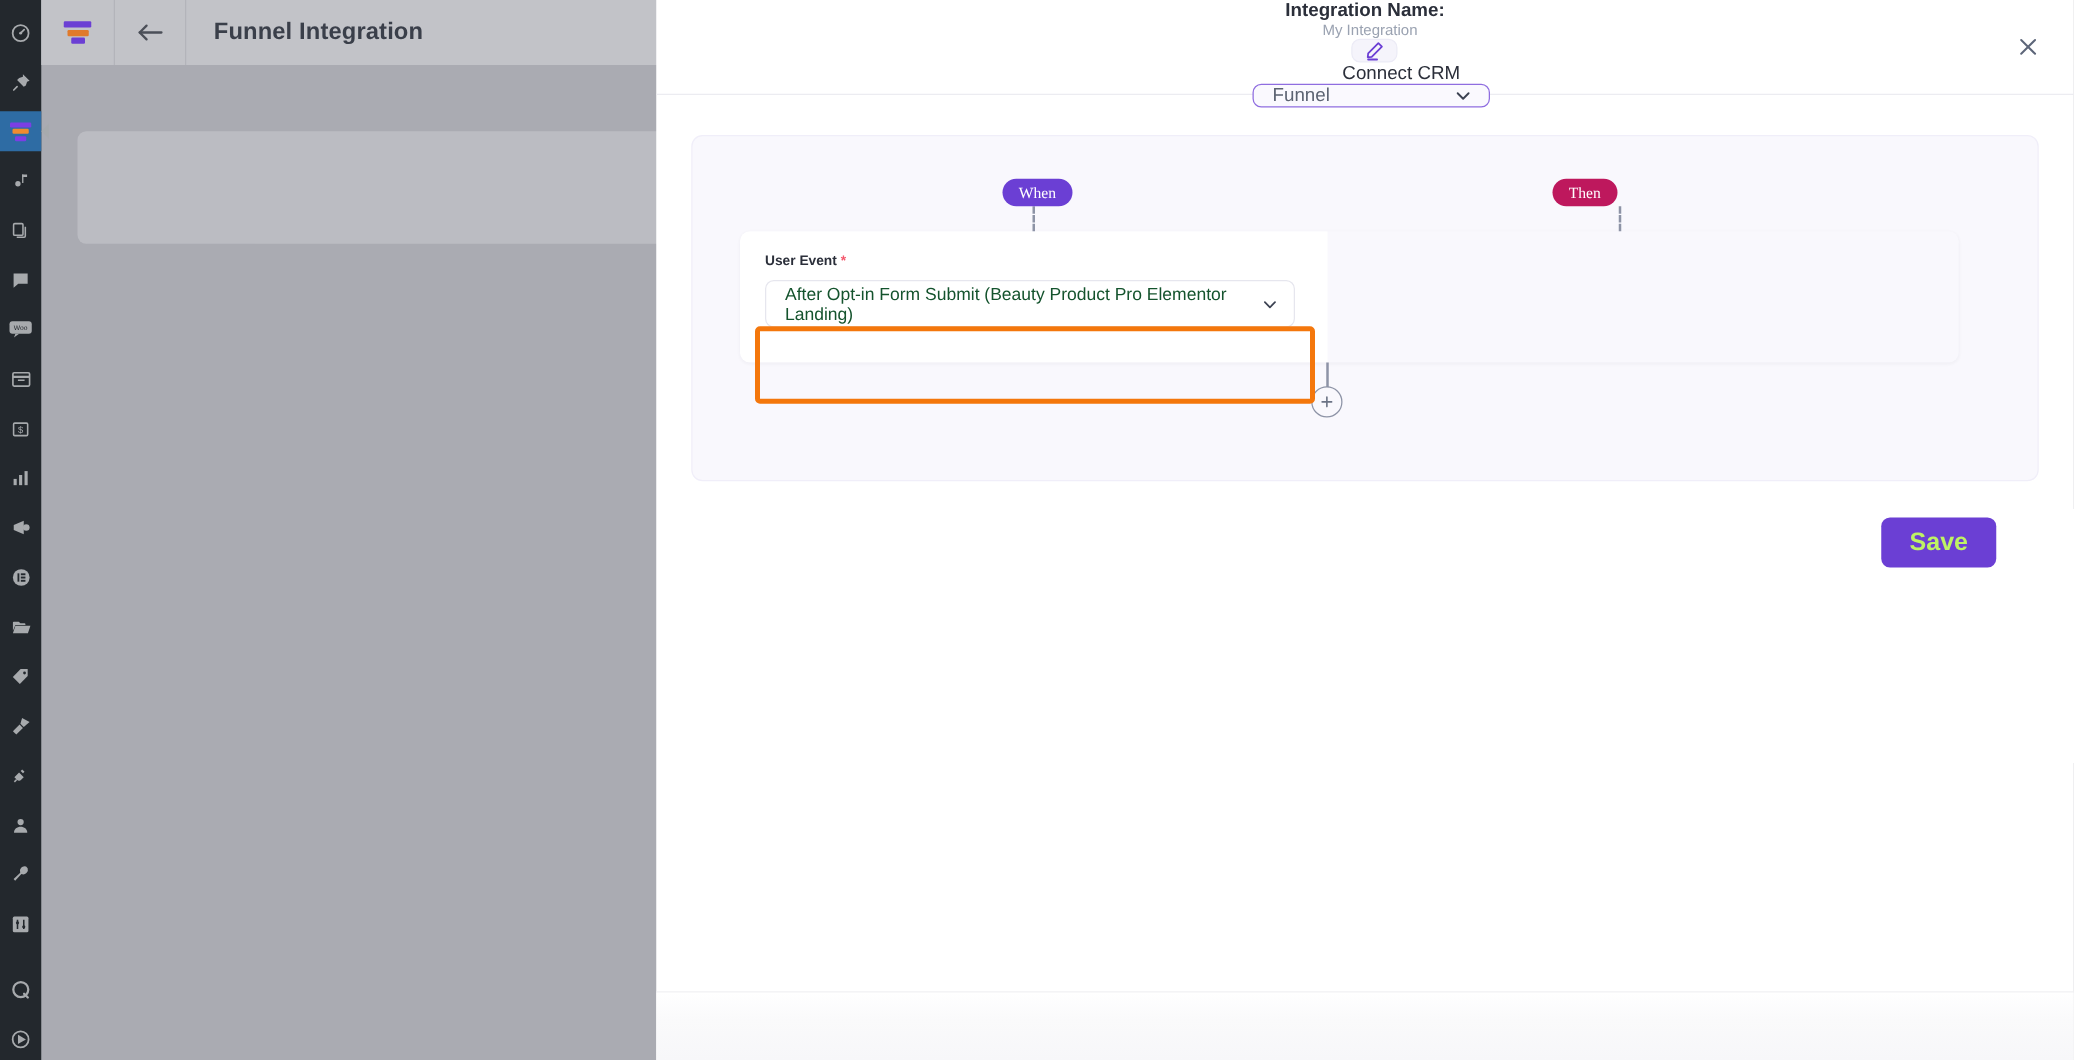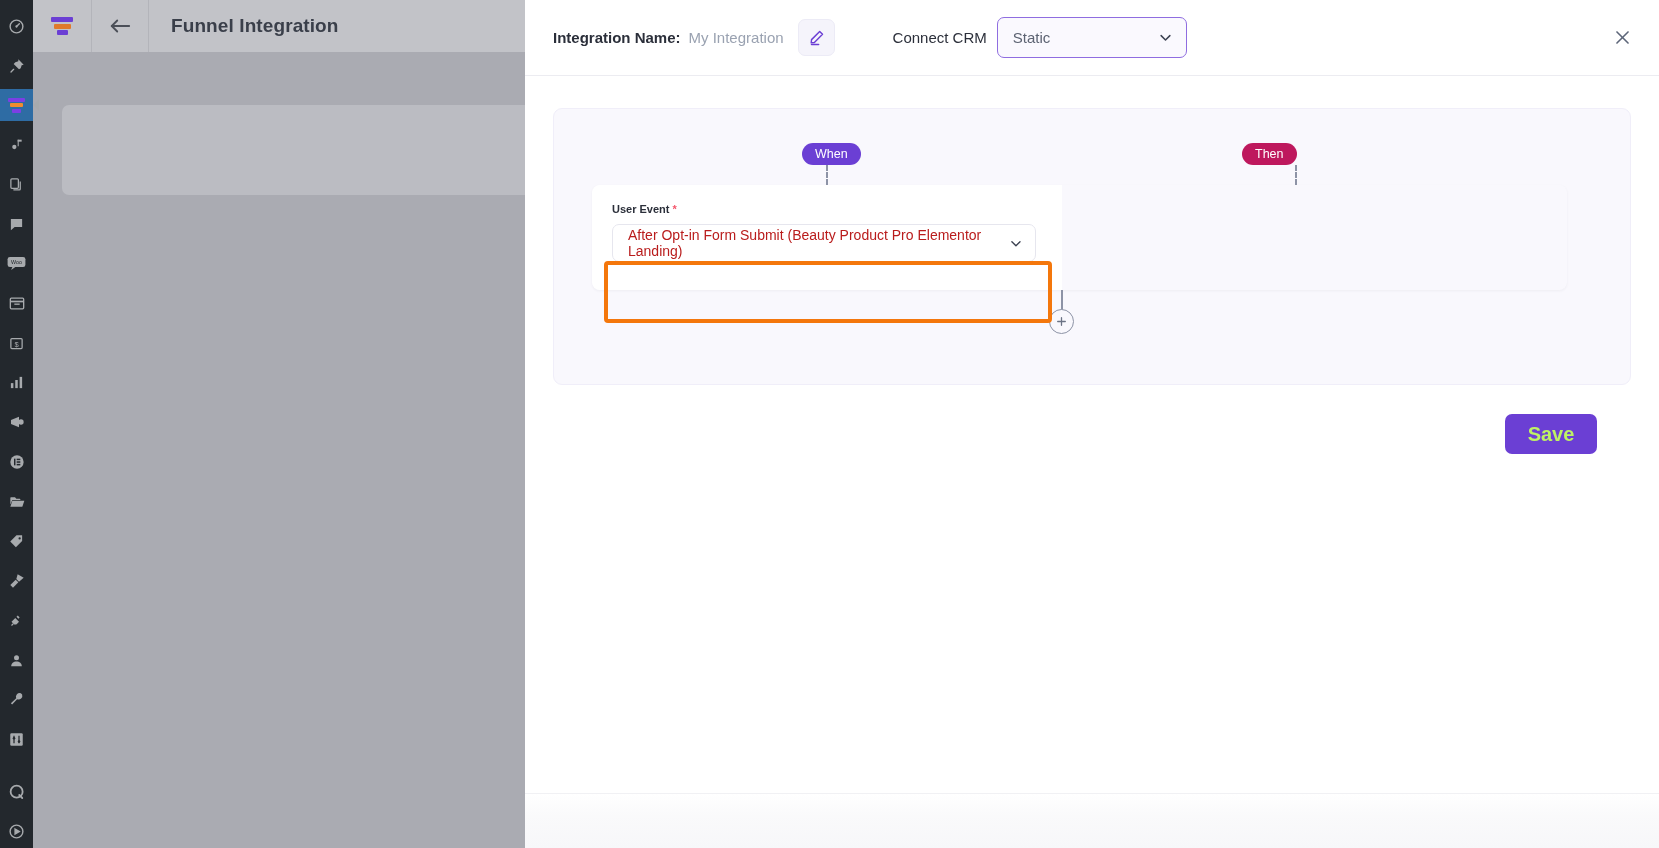--- a/index.html
+++ b/index.html
@@ -110,30 +110,30 @@
   }
 
   
   .modal-header {
     position: absolute;
     left: 0; top: 0;
     width: 1134px; height: 76px;
     border-bottom: 1px solid #ececf1;
     display: flex;
     align-items: center;
-    padding-left: 28px;
+    flex-direction: column;
   }
   .int-name-label {
     font-size: 15px;
     font-weight: bold;
     color: #2b2f3a;
     white-space: nowrap;
   }
   .int-name-value {
-    font-size: 15px;
+    font-size: 12px;
     color: #9aa2b1;
     margin-left: 8px;
     white-space: nowrap;
   }
   .edit-btn {
     width: 37px; height: 37px;
     margin-left: 14px;
     background: #f5f4fb;
     border: 1px solid #ecebf6;
     border-radius: 7px;
@@ -189,20 +189,21 @@
     position: absolute;
     height: 22px;
     border-radius: 11px;
     color: #fff;
     font-size: 12.5px;
     display: flex;
     align-items: center;
     justify-content: center;
     padding: 0 13px;
     z-index: 3;
+    font-family: Liberation Serif, serif;
   }
   .badge.when { background: #6b3fd4; left: 248px; top: 34px; }
   .badge.then { background: #be185d; left: 688px; top: 34px; }
 
   .badge-stem {
     position: absolute;
     width: 2px;
     height: 20px;
     border-left: 2px dashed #8d93a6;
     z-index: 2;
@@ -243,21 +244,21 @@
     height: 38px;
     background: #fff;
     border: 1px solid #e6e6ee;
     border-radius: 7px;
     display: flex;
     align-items: center;
     justify-content: space-between;
     padding: 0 12px 0 15px;
     cursor: pointer;
     font-size: 14px;
-    color: #b91c1c;
+    color: #14532d;
   }
   .select-event {
     width: 424px;
     position: relative;
   }
   .select-list { width: 208px; }
 
   .highlight-ring {
     position: absolute;
     left: 50px; top: 152px;
@@ -503,21 +504,21 @@
     <div class="edit-btn">
       <svg width="17" height="17" viewBox="0 0 24 24" fill="none" stroke="#6b3fd4" stroke-width="2" stroke-linecap="round" stroke-linejoin="round">
         <path d="M16.5 3.5l4 4L9 19l-4.5.5L5 15z"></path>
         <path d="M5 22h10" stroke-width="2.2"></path>
       </svg>
     </div>
 
     <div class="crm-label">Connect CRM</div>
 
     <div class="crm-select">
-      <span>Static</span>
+      <span>Funnel</span>
       <svg width="15" height="15" viewBox="0 0 24 24" fill="none" stroke="#3c4252" stroke-width="2.4" stroke-linecap="round" stroke-linejoin="round">
           <path d="M5 9l7 7 7-7"></path>
         </svg>
     </div>
   </div>
 
   <div class="close-btn">
     <svg width="19" height="19" viewBox="0 0 24 24" fill="none" stroke="#5d6679" stroke-width="2" stroke-linecap="round">
         <path d="M5 5l14 14M19 5L5 19"></path>
       </svg>

